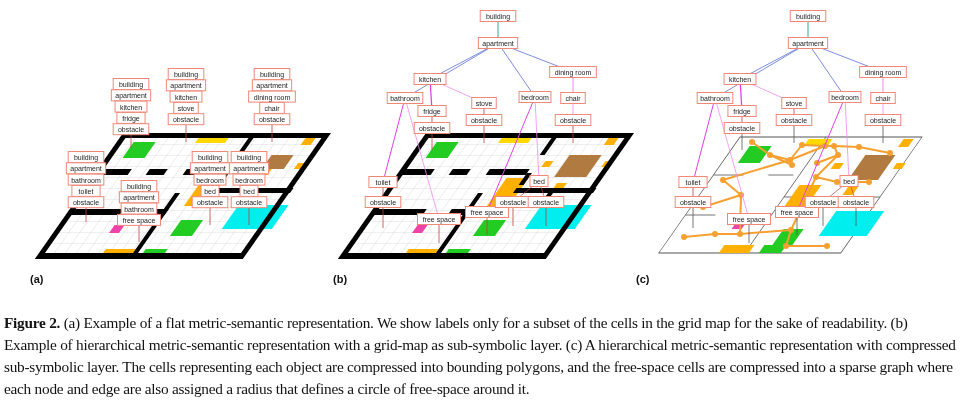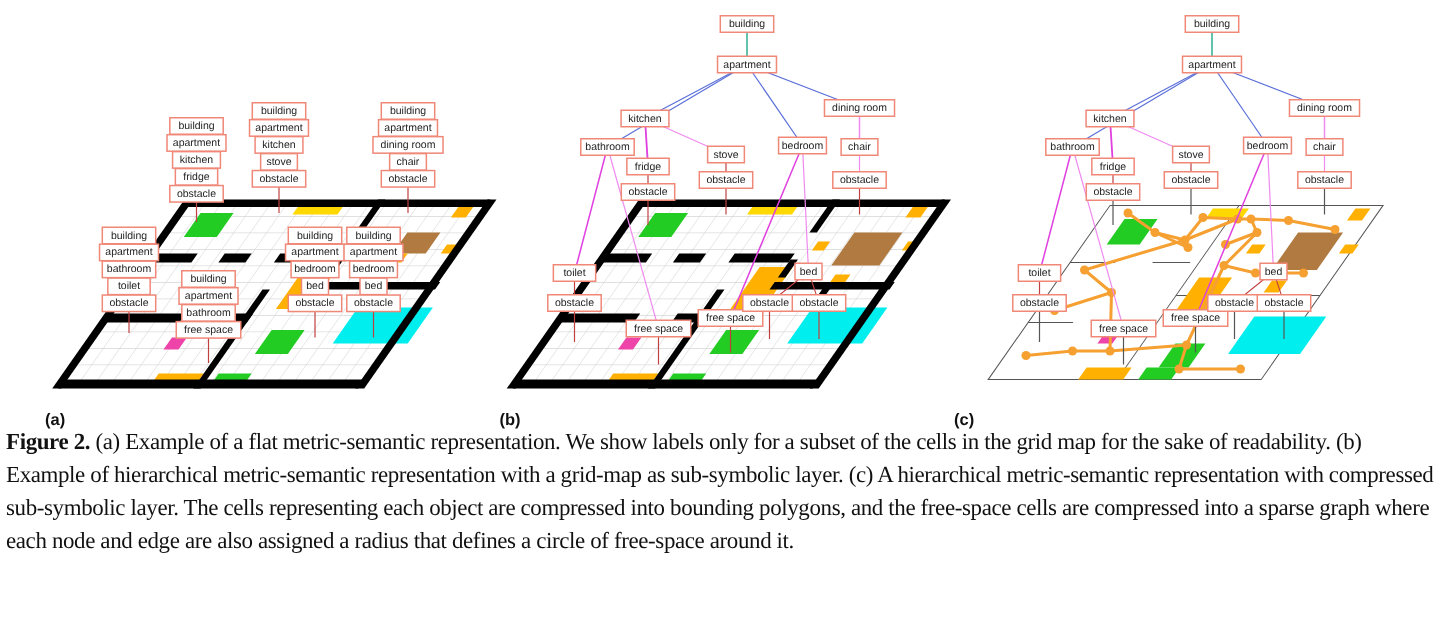--- a/index.html
+++ b/index.html
@@ -1,21 +1,21 @@
 <!DOCTYPE html>
 <html><head>
 <meta charset="utf-8">
 <style>
   html, body { margin:0; padding:0; background:#ffffff; }
   body { width:961px; height:413px; position:relative; overflow:hidden; font-family:"Liberation Sans", sans-serif; }
   #fig { position:absolute; left:0; top:0; width:961px; height:290px; }
   .lbl-rect { fill:#ffffff; stroke:#f08878; stroke-width:1; }
   .lbl-text { font-family:"Liberation Sans", sans-serif; font-size:7px; fill:#222; text-anchor:middle; dominant-baseline:central; }
   .panel-tag { font-family:"Liberation Sans", sans-serif; font-size:11px; font-weight:bold; fill:#111; }
-  .caption { position:absolute; left:4px; top:284px; width:952px; font-family:"Liberation Serif", serif; font-size:15.3px; line-height:22px; color:#111; letter-spacing:-0.25px; }
+  .caption { position:absolute; left:4px; top:312px; width:952px; font-family:"Liberation Serif", serif; font-size:15.3px; line-height:22px; color:#111; letter-spacing:-0.25px; }
   .caption b { font-weight:bold; }
 </style>
 </head>
 <body>
 
 <svg id="fig" width="961" height="290" viewBox="0 0 961 290" xmlns="http://www.w3.org/2000/svg">
   <defs>
 
     <pattern id="gridpat" width="11" height="11" patternUnits="userSpaceOnUse">
       <rect width="11" height="11" fill="#ffffff"></rect>

